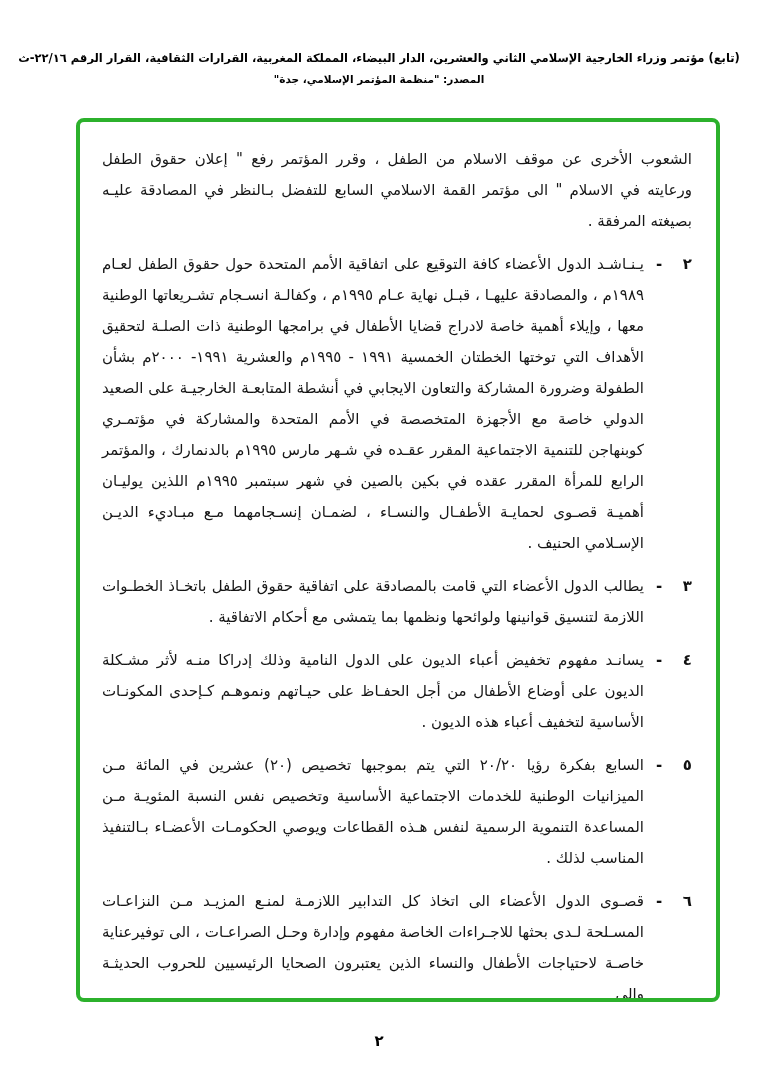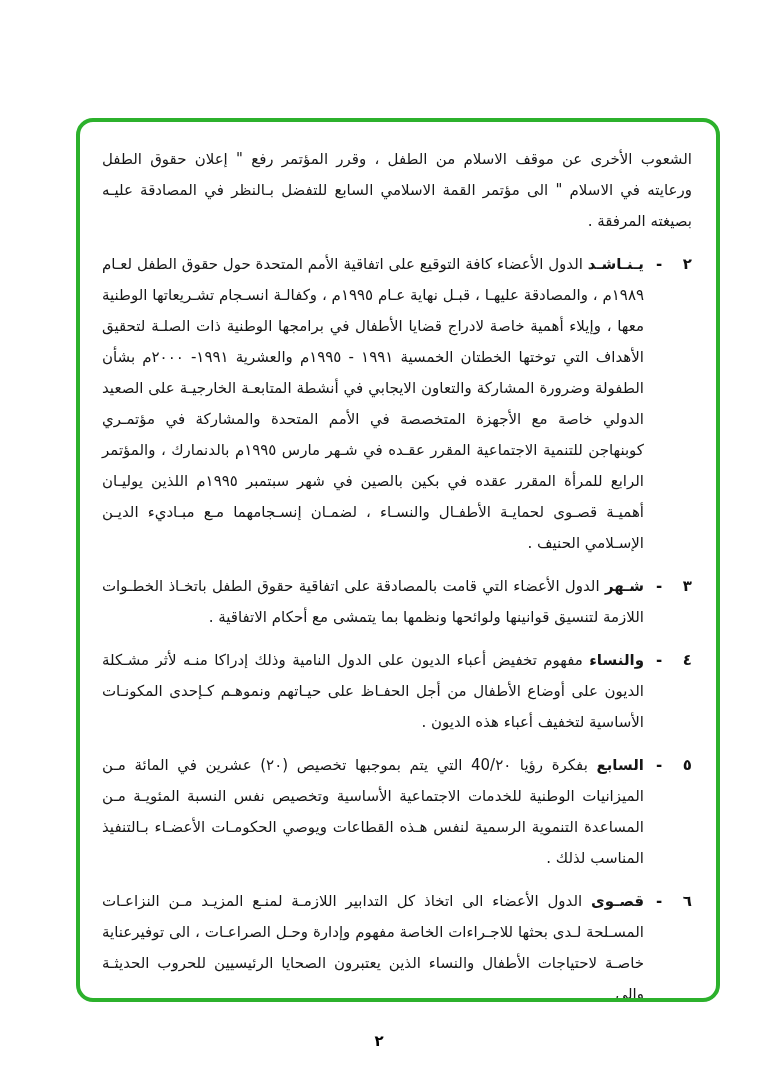--- a/index.html
+++ b/index.html
@@ -24,21 +24,21 @@
     font-weight: bold;
     color: #000;
   }
   .header-line1 { font-size: 11.5px; line-height: 1.4; }
   .header-line2 { font-size: 10.5px; margin-top: 7px; }
   .green-frame {
     position: absolute;
     top: 118px; right: 38px;
     width: 644px; height: 884px;
     border: 4px solid #2cb12c;
-    border-radius: 17px;
+    border-radius: 8px;
     padding: 22px 24px 16px 22px;
     overflow: hidden;
     direction: rtl;
     background: #ffffff;
   }
   .intro, .clause-text {
     font-size: 15px;
     line-height: 31px;
     text-align: justify;
     color: #161616;
@@ -51,70 +51,74 @@
     display: flex;
     justify-content: space-between;
     align-items: flex-start;
     padding-left: 12px;
     font-weight: bold;
     font-size: 15px;
     line-height: 31px;
     color: #111;
   }
   .clause-text { flex: 1; }
-  .kw { font-weight: bold; }
+  .kw { font-weight: normal; }
   .page-number {
     position: absolute;
     bottom: 28px; left: 0; right: 0;
     text-align: center;
     font-size: 15px;
     font-weight: bold;
     color: #000;
   }
 </style>
 </head>
 <body>
 
 <div class="page">
 
+  <div class="page-header">
+    <div class="header-line1">(تابع) مؤتمر وزراء الخارجية الإسلامي الثاني والعشرين، الدار البيضاء، المملكة المغربية، القرارات الثقافية، القرار الرقم ٢٢/١٦-ث</div>
+    <div class="header-line2">المصدر: "منظمة المؤتمر الإسلامي، جدة"</div>
+  </div>
 
   <div class="green-frame">
 
     <p class="intro">الشعوب الأخرى عن موقف الاسلام من الطفل ، وقرر المؤتمر رفع " إعلان حقوق الطفل ورعايته في الاسلام " الى مؤتمر القمة الاسلامي السابع للتفضل بـالنظر في المصادقة عليـه بصيغته المرفقة .</p>
 
     <div class="clause">
       <div class="marker">
         <span class="num">٢</span>
         <span class="dash">-</span>
       </div>
       <p class="clause-text"><b class="kw">يـنـاشـد</b> <span>الدول الأعضاء كافة التوقيع على اتفاقية الأمم المتحدة حول حقوق الطفل لعـام ١٩٨٩م ، والمصادقة عليهـا ، قبـل نهاية عـام ١٩٩٥م ، وكفالـة انسـجام تشـريعاتها الوطنية معها ، وإيلاء أهمية خاصة لادراج قضايا الأطفال في برامجها الوطنية ذات الصلـة لتحقيق الأهداف التي توختها الخطتان الخمسية ١٩٩١ - ١٩٩٥م والعشرية ١٩٩١- ٢٠٠٠م بشأن الطفولة وضرورة المشاركة والتعاون الايجابي في أنشطة المتابعـة الخارجيـة على الصعيد الدولي خاصة مع الأجهزة المتخصصة في الأمم المتحدة والمشاركة في مؤتمـري كوبنهاجن للتنمية الاجتماعية المقرر عقـده في شـهر مارس ١٩٩٥م بالدنمارك ، والمؤتمر الرابع للمرأة المقرر عقده في بكين بالصين في شهر سبتمبر ١٩٩٥م اللذين يوليـان أهميـة قصـوى لحمايـة الأطفـال والنسـاء ، لضمـان إنسـجامهما مـع مبـاديء الديـن الإسـلامي الحنيف .</span></p>
     </div>
 
     <div class="clause">
       <div class="marker">
         <span class="num">٣</span>
         <span class="dash">-</span>
       </div>
-      <p class="clause-text"><b class="kw">شـهر</b> <span>الدول الأعضاء التي قامت بالمصادقة على اتفاقية حقوق الطفل باتخـاذ الخطـوات اللازمة لتنسيق قوانينها ولوائحها ونظمها بما يتمشى مع أحكام الاتفاقية .</span></p>
+      <p class="clause-text"><b class="kw">يطالب</b> <span>الدول الأعضاء التي قامت بالمصادقة على اتفاقية حقوق الطفل باتخـاذ الخطـوات اللازمة لتنسيق قوانينها ولوائحها ونظمها بما يتمشى مع أحكام الاتفاقية .</span></p>
     </div>
 
     <div class="clause">
       <div class="marker">
         <span class="num">٤</span>
         <span class="dash">-</span>
       </div>
-      <p class="clause-text"><b class="kw">والنساء</b> <span>مفهوم تخفيض أعباء الديون على الدول النامية وذلك إدراكا منـه لأثر مشـكلة الديون على أوضاع الأطفال من أجل الحفـاظ على حيـاتهم ونموهـم كـإحدى المكونـات الأساسية لتخفيف أعباء هذه الديون .</span></p>
+      <p class="clause-text"><b class="kw">يسانـد</b> <span>مفهوم تخفيض أعباء الديون على الدول النامية وذلك إدراكا منـه لأثر مشـكلة الديون على أوضاع الأطفال من أجل الحفـاظ على حيـاتهم ونموهـم كـإحدى المكونـات الأساسية لتخفيف أعباء هذه الديون .</span></p>
     </div>
 
     <div class="clause">
       <div class="marker">
         <span class="num">٥</span>
         <span class="dash">-</span>
       </div>
-      <p class="clause-text"><b class="kw">السابع</b> <span>بفكرة رؤيا 40/٢٠ التي يتم بموجبها تخصيص (٢٠) عشرين في المائة مـن الميزانيات الوطنية للخدمات الاجتماعية الأساسية وتخصيص نفس النسبة المئويـة مـن المساعدة التنموية الرسمية لنفس هـذه القطاعات ويوصي الحكومـات الأعضـاء بـالتنفيذ المناسب لذلك .</span></p>
+      <p class="clause-text"><b class="kw">السابع</b> <span>بفكرة رؤيا ٢٠/٢٠ التي يتم بموجبها تخصيص (٢٠) عشرين في المائة مـن الميزانيات الوطنية للخدمات الاجتماعية الأساسية وتخصيص نفس النسبة المئويـة مـن المساعدة التنموية الرسمية لنفس هـذه القطاعات ويوصي الحكومـات الأعضـاء بـالتنفيذ المناسب لذلك .</span></p>
     </div>
 
     <div class="clause">
       <div class="marker">
         <span class="num">٦</span>
         <span class="dash">-</span>
       </div>
       <p class="clause-text"><b class="kw">قصـوى</b> <span>الدول الأعضاء الى اتخاذ كل التدابير اللازمـة لمنـع المزيـد مـن النزاعـات المسـلحة لـدى بحثها للاجـراءات الخاصة مفهوم وإدارة وحـل الصراعـات ، الى توفيرعناية خاصـة لاحتياجات الأطفال والنساء الذين يعتبرون الصحايا الرئيسيين للحروب الحديثـة والى</span></p>
     </div>
 

